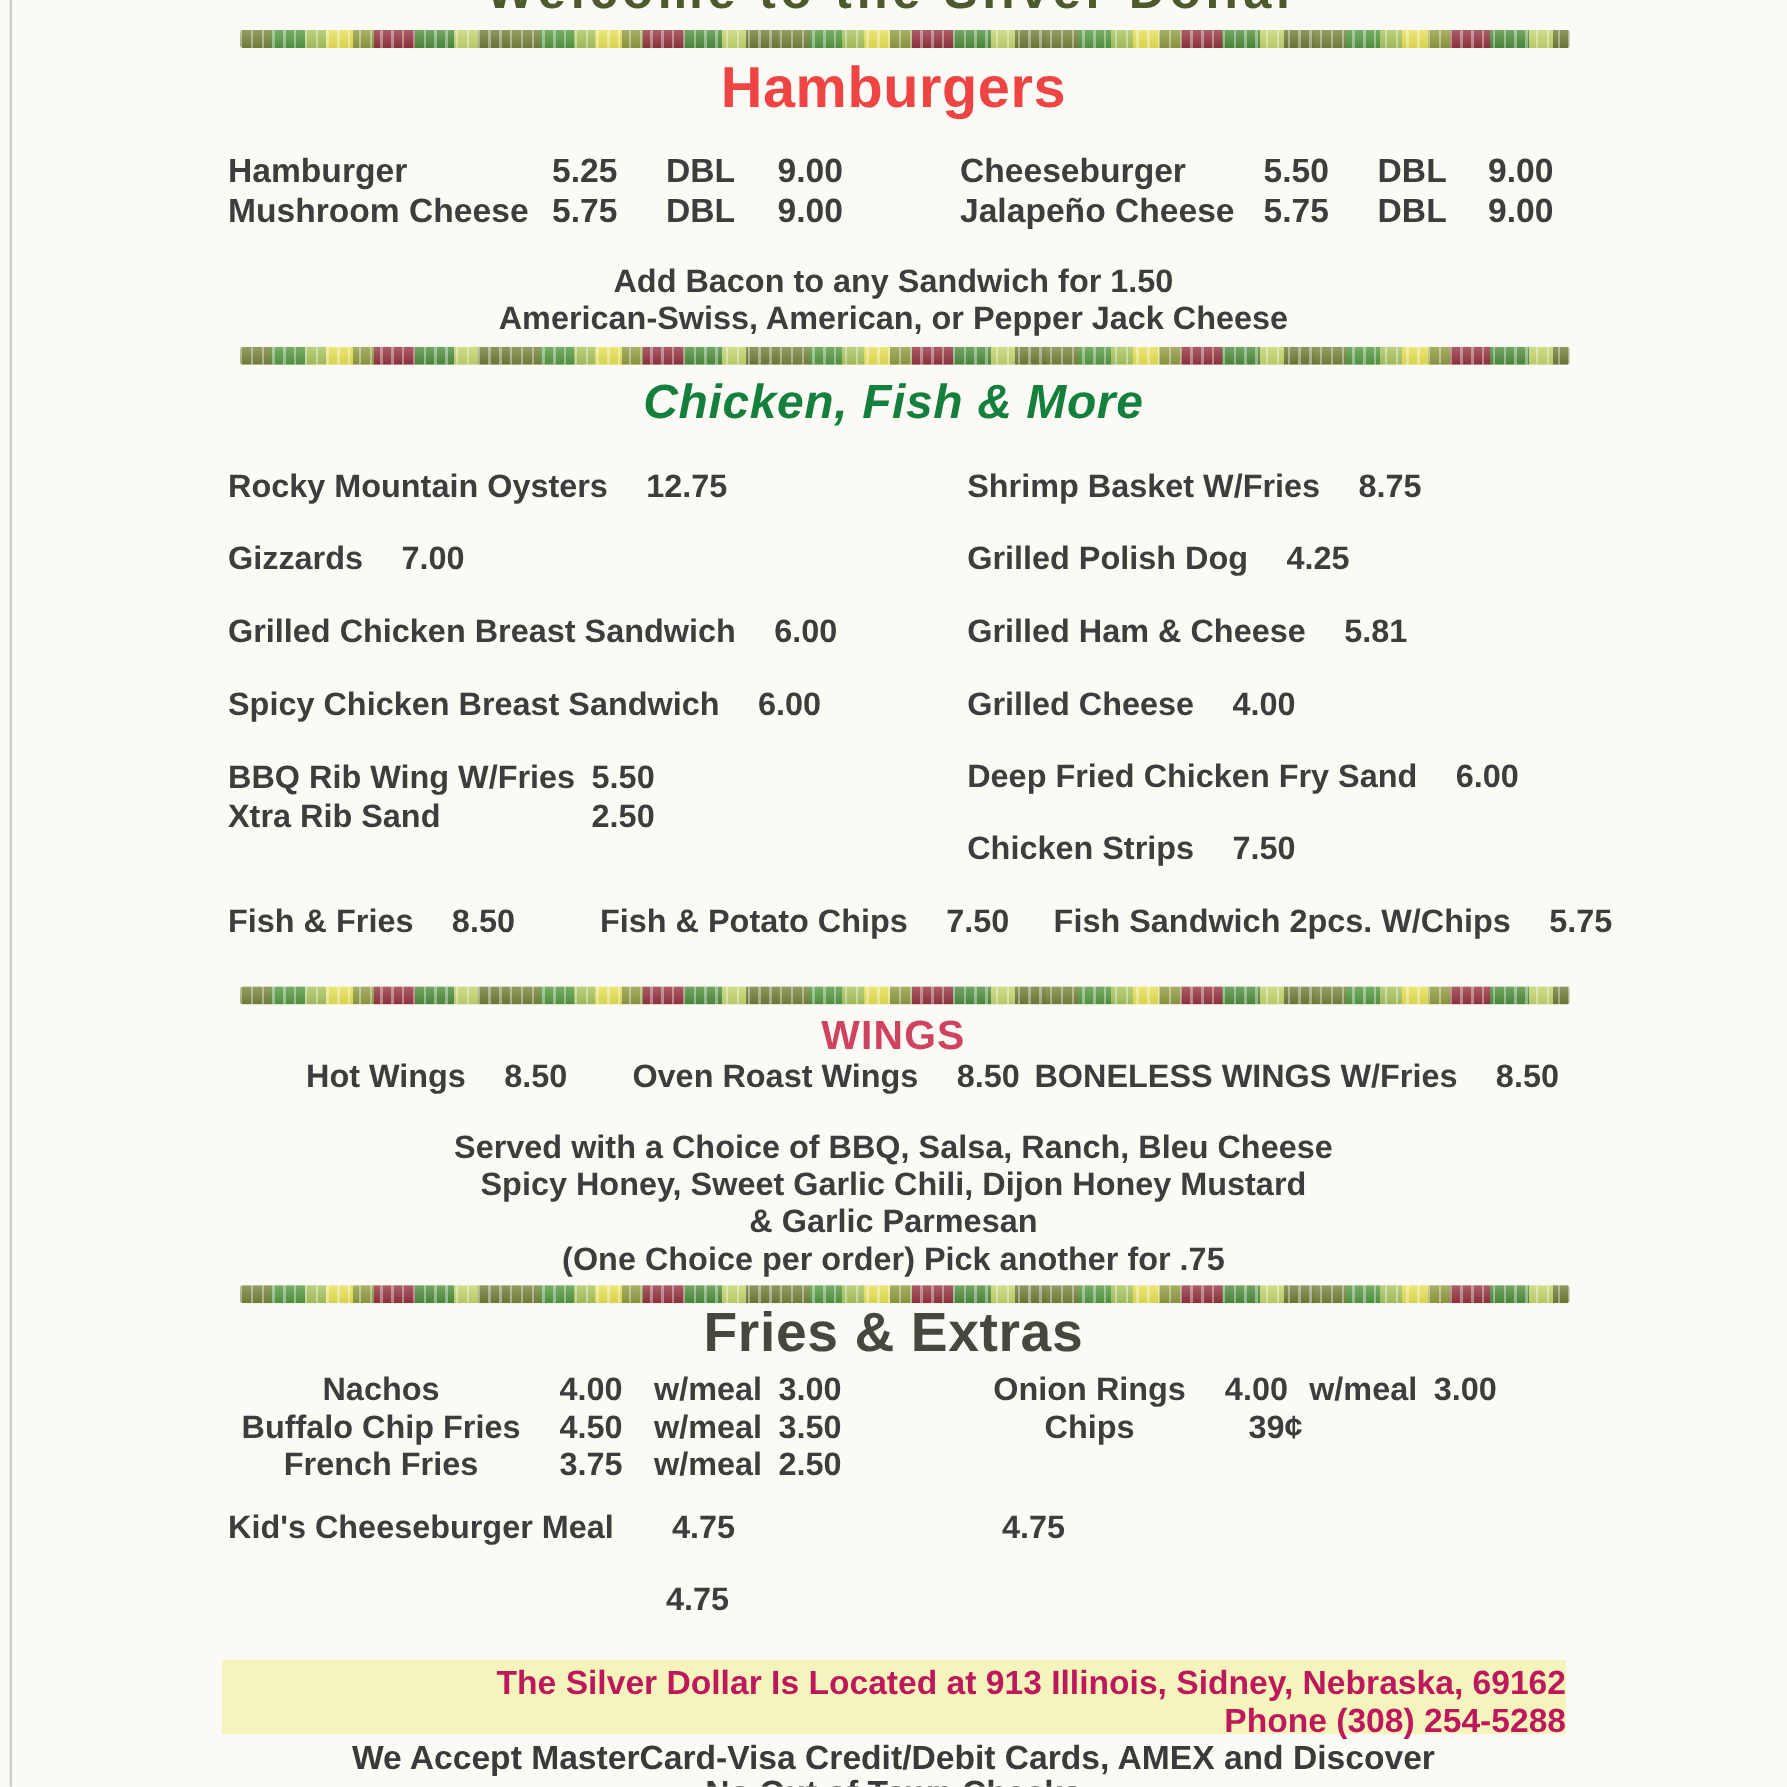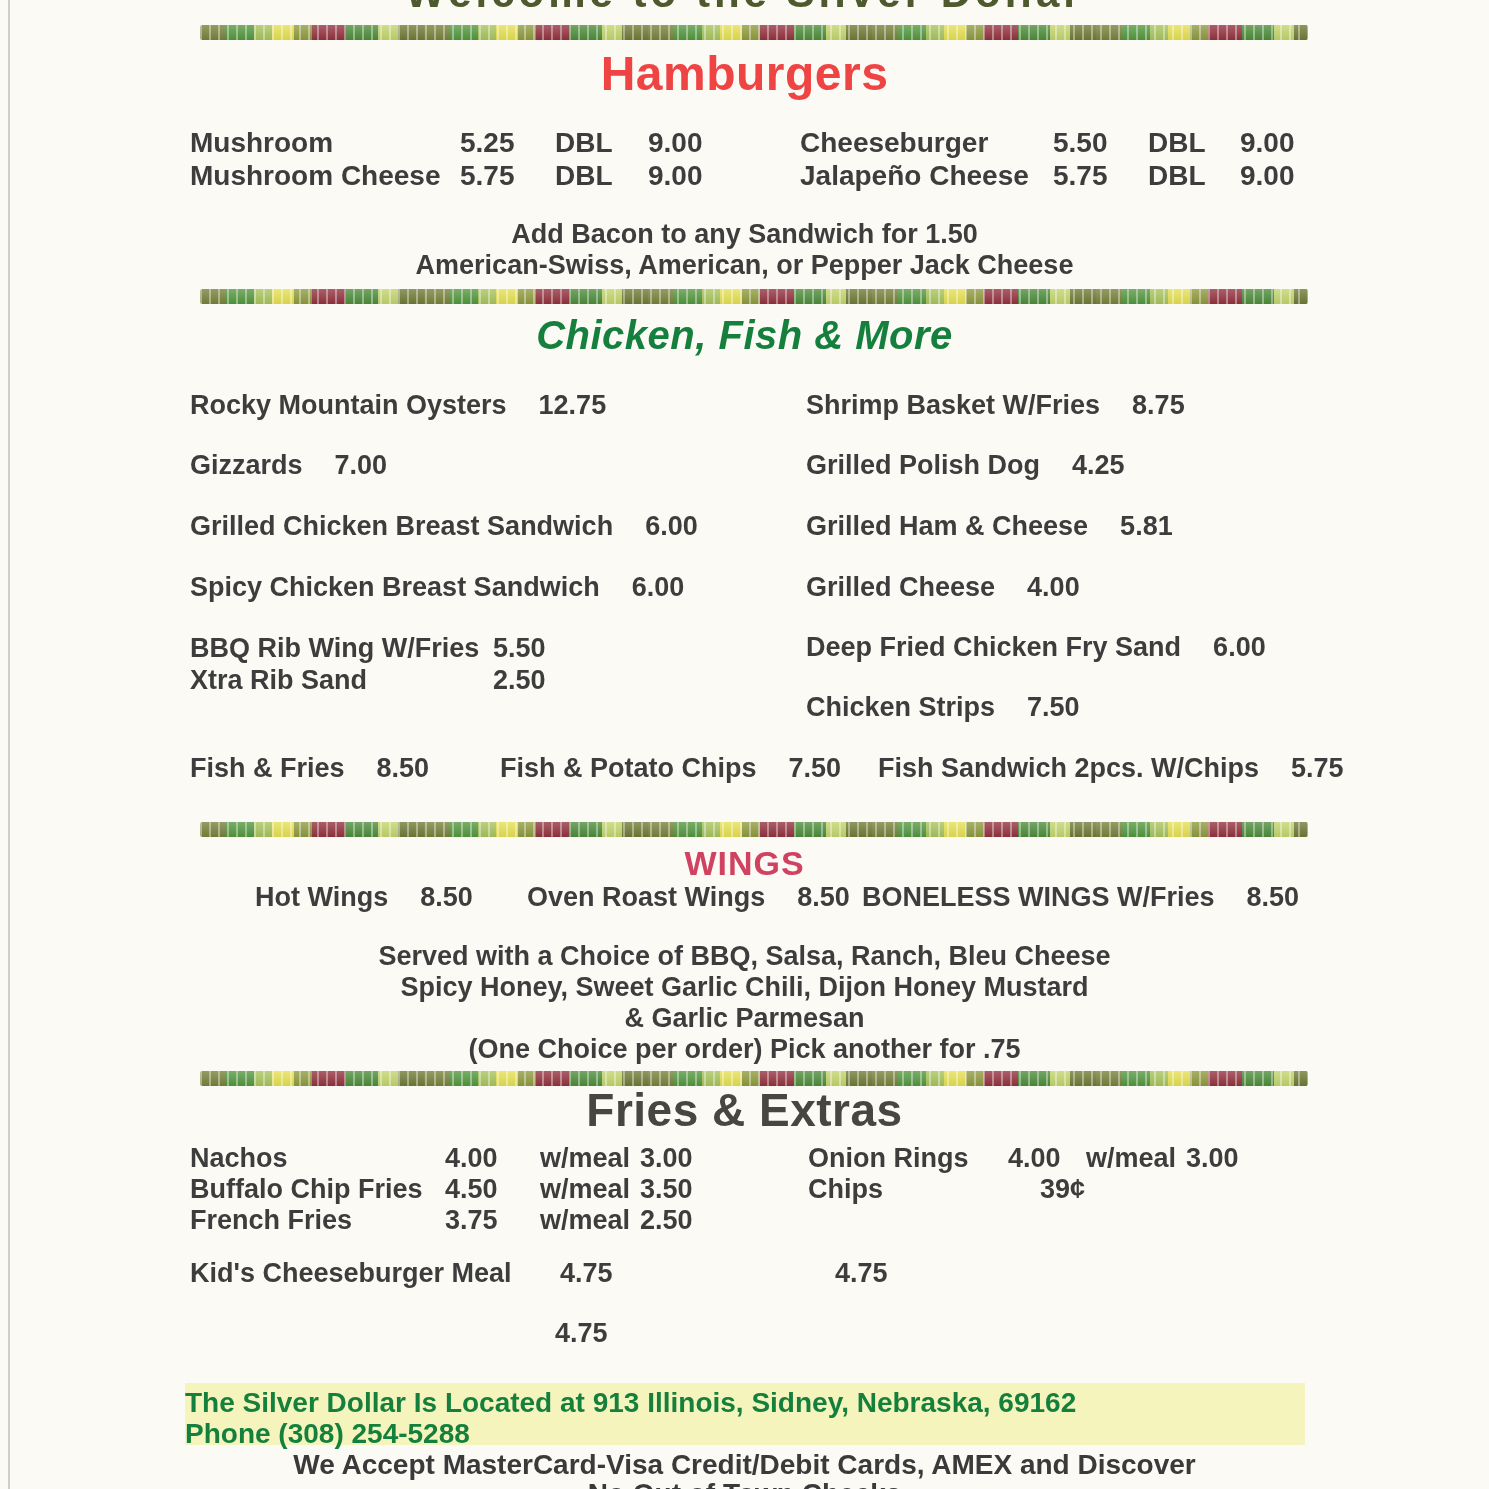--- a/index.html
+++ b/index.html
@@ -32,48 +32,48 @@
   .title-wings{top:844px;font-size:34px;color:#cf4360;letter-spacing:1px;}
   .title-fries{top:1083px;font-size:46px;color:#47473f;}
 
   .grid{position:absolute;display:grid;font-size:28px;line-height:33px;}
   .grid span{white-space:nowrap;}
 
   .line{position:absolute;white-space:nowrap;font-size:27px;}
   .line .price{margin-left:32px;}
   .note{font-size:27px;line-height:31px;}
 
-  .fries-grid{font-size:27px;line-height:31px;}
+  .fries-grid{font-size:27px;line-height:31px;text-align:center;}
   .shift30{padding-left:32px;}
 
   .kids-grid{position:absolute;display:grid;font-size:27px;}
 
   .footer-box{
     position:absolute;left:185px;top:1383px;width:1120px;height:62px;
-    background:#f6f4bd;text-align:left;font-size:28px;line-height:31px;
-    padding-top:4px;box-sizing:border-box;color:#15803d;
+    background:#f6f4bd;text-align:right;font-size:28px;line-height:31px;
+    padding-top:4px;box-sizing:border-box;color:#be185d;
   }
   .cards-line{top:1449px;font-size:28px;color:#3a3a3a;}
   .checks-line{top:1478px;font-size:28px;color:#3a3a3a;}
 </style>
 </head>
 <body>
 
 <div>
 
   <div class="scan-edge"></div>
 
   <div class="abs center welcome">Welcome to the Silver Dollar</div>
 
   <div class="divider" style="top:25px"></div>
 
   <div class="abs center title title-hamburgers">Hamburgers</div>
 
   <div class="grid" style="left:190px;top:126px;grid-template-columns:270px 95px 93px 90px;">
-    <span>Mushroom</span>
+    <span>Hamburger</span>
     <span>5.25</span>
     <span>DBL</span>
     <span>9.00</span>
     <span>Mushroom Cheese</span>
     <span>5.75</span>
     <span>DBL</span>
     <span>9.00</span>
   </div>
 
   <div class="grid" style="left:800px;top:126px;grid-template-columns:253px 95px 92px 90px;">

